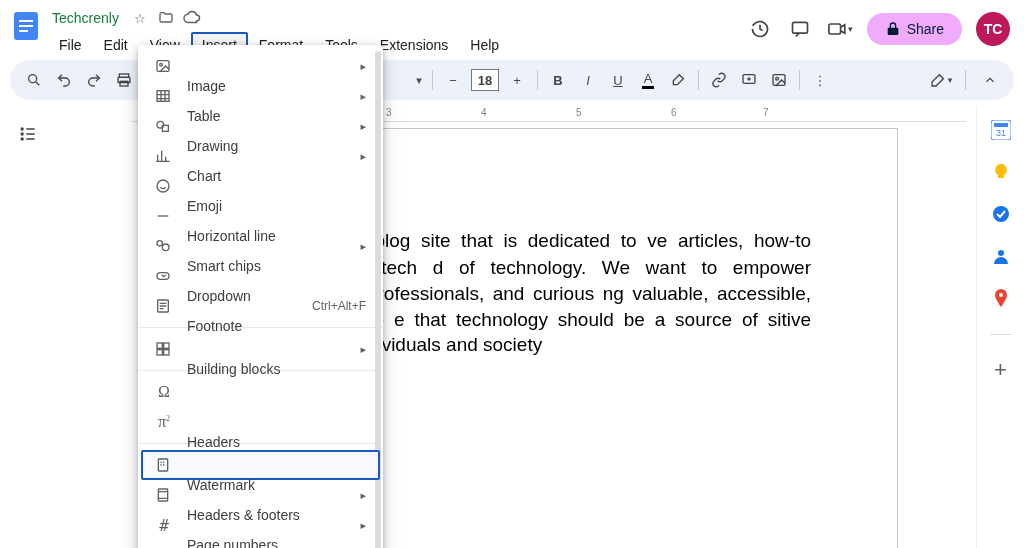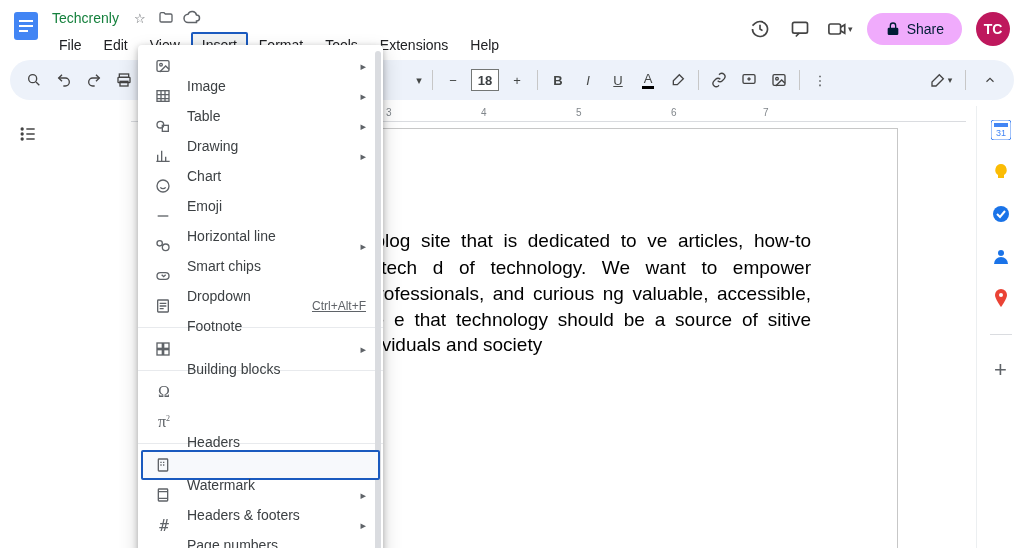--- a/index.html
+++ b/index.html
@@ -37,21 +37,21 @@
   .page { position:absolute; top:22px; left:115px; width:728px; height:900px; background:#fff; border:1px solid #c7c7c7; padding:96px 86px; font-size:19px; line-height:1.36; font-family:Arial,sans-serif; color:#000; text-align:justify;}
   .side-panel { width:48px; background:#fff; display:flex; flex-direction:column; align-items:center; gap:18px; padding-top:14px; border-left:1px solid #eceff1;}
   .sp-icon { width:20px; height:24px; border-radius:4px; }
   .sp-add { color:#5f6368; font-size:22px; font-weight:300;}
   
   .dropdown { position:absolute; top:45px; left:138px; width:245px; background:#fff; border-radius:4px; box-shadow:0 2px 6px rgba(0,0,0,.25),0 8px 20px rgba(0,0,0,.18); padding:6px 0; z-index:50; font-size:14px; color:#3c4043;}
   .dd-item { display:flex; align-items:center; height:30px; padding:0 12px; gap:14px; position:relative; cursor:pointer; border:2px solid transparent; border-radius:2px; margin:0 3px;}
   .dd-item.highlight { border:2.5px solid #1a5abf; background:#f7f9fc;}
   .dd-icon { width:18px; text-align:center; color:#5f6368; font-size:16px; flex:0 0 18px;}
   .dd-label { flex:1 1 auto;margin-top:40px;}
-  .dd-shortcut { color:#5f6368; font-size:12px;text-decoration:underline;}
+  .dd-shortcut { color:#5f6368; font-size:12px;}
   .dd-arrow { color:#5f6368; font-size:11px; margin-left:6px;}
   .dd-divider { height:1px; background:#e8eaed; margin:6px 0;}
   .dd-scroll { position:absolute; right:2px; top:6px; bottom:6px; width:6px; background:#dadce0; border-radius:3px;}
   .italic-span { font-style:italic; font-family:"Times New Roman",serif; font-size:22px; margin-right:5px;}
   svg { display:block; }
 </style>
 </head>
 <body>
 
 <div class="header">

